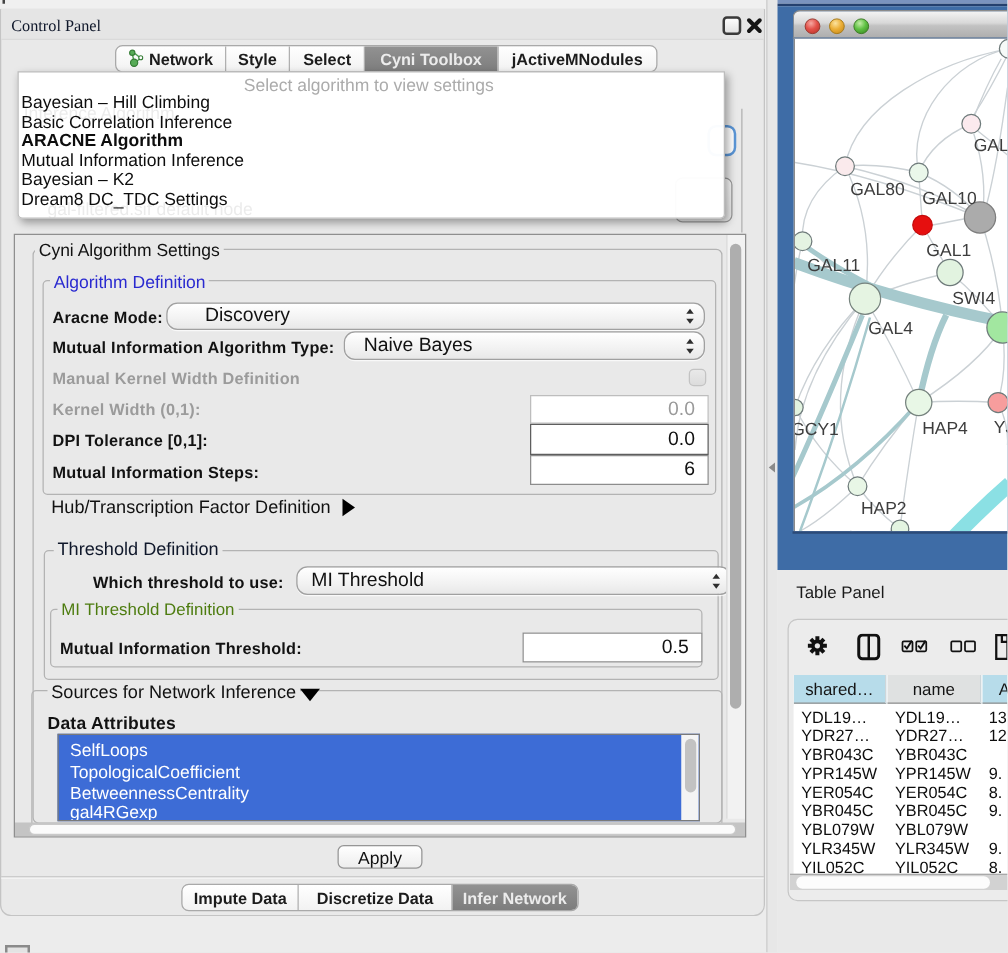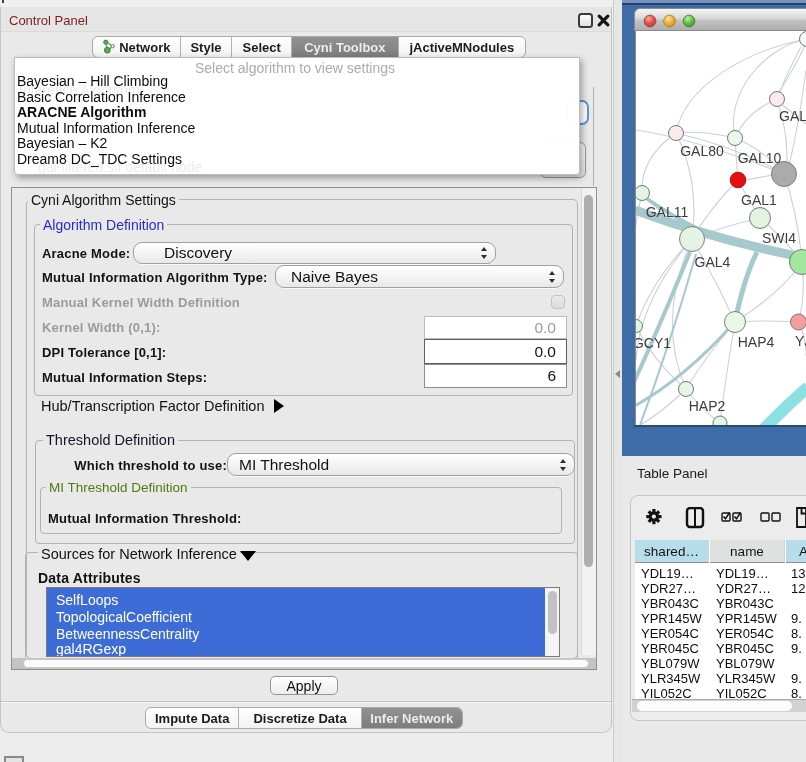--- a/index.html
+++ b/index.html
@@ -33,21 +33,21 @@
 </head>
 <body>
 <div id="root">
 
 <div class="abs" style="left:0;top:0;width:613px;height:762px;background:#ececec;"></div>
 <div class="abs" style="left:0;top:0;width:613px;height:7px;background:#f0f0f0;"></div>
 <div class="abs" style="left:2px;top:0;width:2px;height:3px;background:#444;"></div>
 <div class="abs" style="left:0;top:7px;width:612px;height:726px;background:#e9e9e9;border:1px solid #c4c4c4;border-top-color:#cfcfcf;border-radius:0 0 9px 9px;"></div>
 <div class="abs" style="left:1px;top:7px;width:610px;height:25px;background:#e5e5e5;border-bottom:1px solid #dadada;"></div>
 
-<div class="abs" style="left:9px;top:13px;font-size:13px;color:#7f1d1d;">Control Panel</div>
+<div class="abs" style="left:9px;top:13px;font-size:13px;color:#0f172a;font-family:Liberation Serif, serif;">Control Panel</div>
 <div class="abs" style="left:578px;top:13px;width:15px;height:15px;border:2px solid #3a3a3a;border-radius:3.5px;background:linear-gradient(#fdfdfd,#e2e2e2);"></div>
 <svg class="abs" style="left:597px;top:14px;" width="13" height="13" viewBox="0 0 13 13">
       <path d="M2.2 2.2 L10.8 10.8 M10.8 2.2 L2.2 10.8" stroke="#151515" stroke-width="3.2" stroke-linecap="round"></path>
     </svg>
 
 <div class="tabseg" style="left:92px;top:36px;width:434px;">
   <div class="tab" style="width:88px;"><svg width="13" height="16" viewBox="0 0 13 16" style="margin-right:4px;">
           <path d="M4 5 L5 9 M5.5 3.5 L10 7 M6 11 L10 8" stroke="#4d9e50" stroke-width="1.1" fill="none"></path>
           <circle cx="3.8" cy="3.2" r="2.1" fill="#57ab57" stroke="#357c35" stroke-width="0.9"></circle>
           <circle cx="5.3" cy="11.2" r="2.9" fill="#57ab57" stroke="#357c35" stroke-width="0.9"></circle>
@@ -65,21 +65,21 @@
 
 <div class="abs" style="left:11px;top:187px;width:586px;height:483px;border:1px solid #8f8f8f;background:#e9e9e9;overflow:hidden;"></div>
 
 <div class="fs" style="left:26px;top:199px;width:552px;height:460px;border-radius:5px;"></div>
 <div class="fs-t" style="left:28px;top:192px;color:#111;font-size:14px;">Cyni Algorithm Settings</div>
 
 <div class="fs" style="left:34px;top:224px;width:539px;height:172px;"></div>
 <div class="fs-t" style="left:40px;top:217px;color:#2a2ad0;font-size:14px;">Algorithm Definition</div>
 
 <div class="lbl" style="left:42px;top:246px;">Aracne Mode:</div>
-<div class="combo" style="left:133px;top:242px;width:363px;height:22px;">
+<div class="combo" style="left:133px;top:242px;width:431px;height:22px;">
       <div class="txt" style="left:30px;">Discovery</div>
       <div class="spin"></div>
     </div>
 <div class="lbl" style="left:42px;top:270px;">Mutual Information Algorithm Type:</div>
 <div class="combo" style="left:275px;top:265px;width:289px;height:23px;">
       <div class="txt" style="left:15px;">Naive Bayes</div>
       <div class="spin"></div>
     </div>
 <div class="lbl dis" style="left:42px;top:295px;">Manual Kernel Width Definition</div>
 <div class="abs" style="left:551px;top:295px;width:14px;height:14px;border:1px solid #c3c3c3;border-radius:4px;background:linear-gradient(#e9e9e9,#dcdcdc);"></div>
@@ -89,28 +89,29 @@
 <div class="tf" style="left:424px;top:339px;width:143px;height:25px;border-color:#5e5e5e;">0.0</div>
 <div class="lbl" style="left:42px;top:370px;">Mutual Information Steps:</div>
 <div class="tf" style="left:424px;top:364px;width:143px;height:24px;">6</div>
 
 <div class="abs" style="left:41px;top:398px;font-size:14.5px;color:#111;">Hub/Transcription Factor Definition</div>
 <div class="abs" style="left:274px;top:399px;width:0;height:0;border-top:7px solid transparent;border-bottom:7px solid transparent;border-left:10px solid #000;"></div>
 
 <div class="fs" style="left:35px;top:440px;width:540px;height:104px;"></div>
 <div class="fs-t" style="left:43px;top:432px;color:#0f172a;font-size:14.5px;">Threshold Definition</div>
 <div class="lbl" style="left:60px;top:458px;width:167px;text-align:right;">Which threshold to use:</div>
-<div class="combo" style="left:227px;top:453px;width:348px;height:23px;">
+<div class="combo" style="left:237px;top:453px;width:348px;height:23px;">
       <div class="txt" style="left:11px;">MI Threshold</div>
       <div class="spin"></div>
     </div>
 
 <div class="fs" style="left:40px;top:487px;width:522px;height:47px;"></div>
 <div class="fs-t" style="left:46px;top:480px;color:#4d7c0f;font-size:13.5px;">MI Threshold Definition</div>
 <div class="lbl" style="left:48px;top:511px;">Mutual Information Threshold:</div>
+<div class="tf" style="left:418px;top:506px;width:144px;height:24px;">0.5</div>
 
 <div class="fs" style="left:25px;top:552px;width:553px;height:110px;"></div>
 <div class="fs-t" style="left:38px;top:546px;color:#111;font-size:14.5px;">Sources for Network Inference</div>
 <div class="abs" style="left:240px;top:551px;width:0;height:0;border-left:8px solid transparent;border-right:8px solid transparent;border-top:10px solid #000;"></div>
 <div class="lbl" style="left:38px;top:570px;font-size:14px;">Data Attributes</div>
 
 <div class="abs" style="left:46px;top:587px;width:514px;height:70px;background:#3d6cd6;border:1px solid #7a7a7a;overflow:hidden;">
   <div class="listrow" style="top:4px;">SelfLoops</div>
   <div class="listrow" style="top:21px;">TopologicalCoefficient</div>
   <div class="listrow" style="top:38px;">BetweennessCentrality</div>

